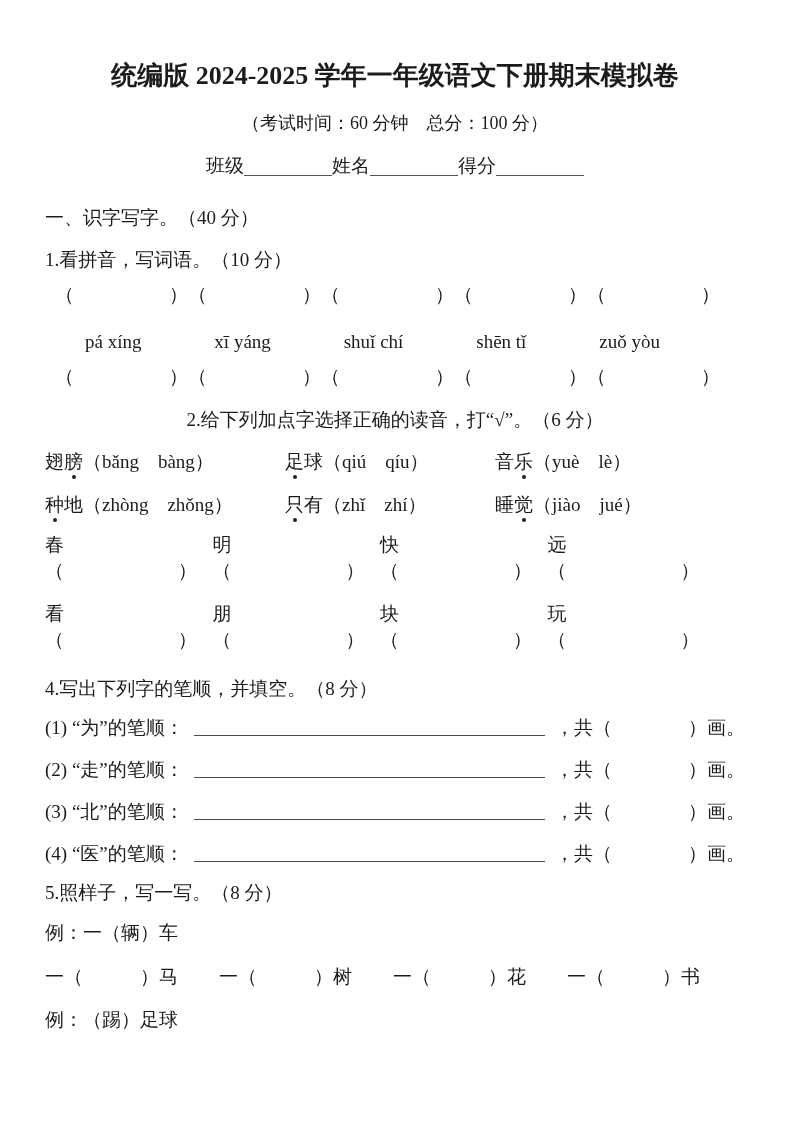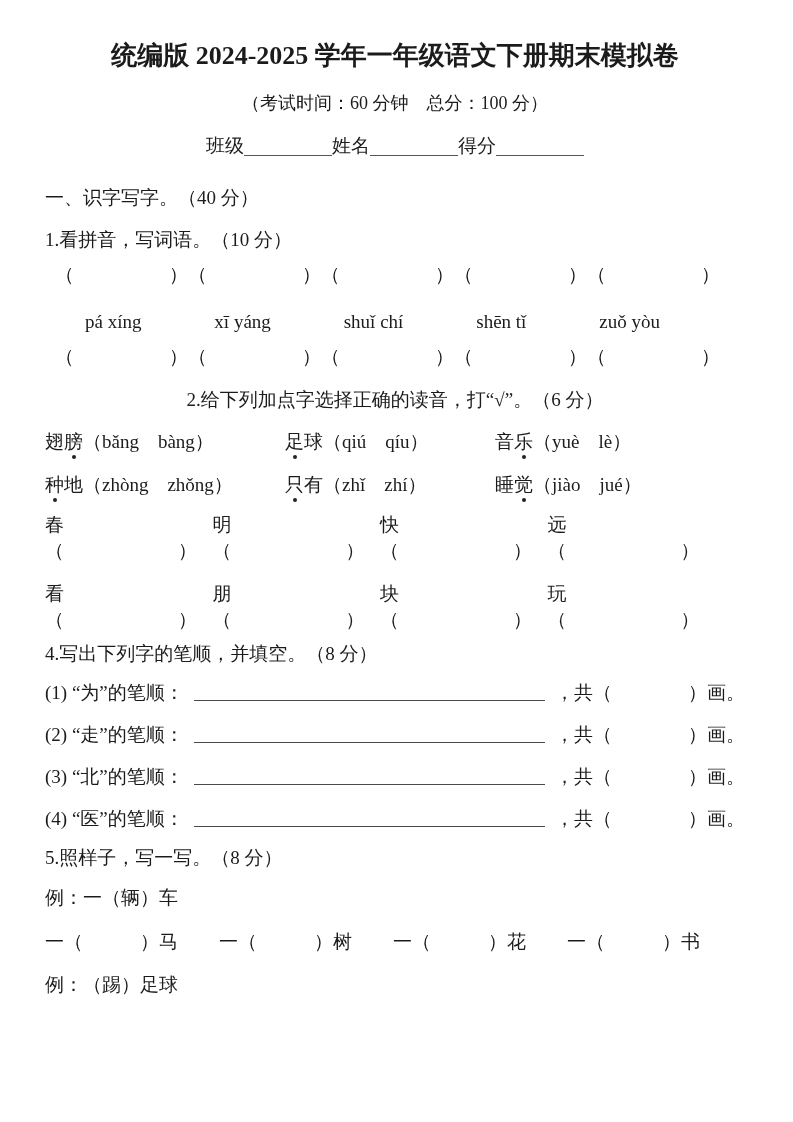--- a/index.html
+++ b/index.html
@@ -3,21 +3,21 @@
 <meta charset="utf-8">
 <style>
   html,body{margin:0;padding:0;background:#ffffff;}
   .page{
     width:793px;height:1122px;box-sizing:border-box;
     background:#ffffff;color:#1b1b1b;
     font-family:"Liberation Serif","DejaVu Serif",serif;
     font-size:19px;line-height:26px;
     padding:0 48px 0 45px;overflow:hidden;
   }
-  .title{padding-top:38px;font-size:26px;line-height:36px;font-weight:bold;text-align:center;}
+  .title{padding-top:58px;font-size:26px;line-height:36px;font-weight:bold;text-align:center;}
   .info{margin-top:16px;text-align:center;font-size:18px;}
   .fields{margin-top:17px;text-align:center;}
   .ublank{display:inline-block;width:88px;height:18px;border-bottom:1.5px solid #555;vertical-align:-4px;}
   .line{margin-top:16px;white-space:pre;}
   .s1-head{margin-top:26px;}
   .q1-head{margin-top:16px;}
   .pinyin-row{display:flex;justify-content:space-between;margin:16px 85px 0 40px;}
   .pinyin-row.second{margin-top:21px;}
   .pinyin-row span{white-space:pre;}
   .paren-row{display:flex;justify-content:space-between;margin:9px 32px 0 10px;}
@@ -27,21 +27,21 @@
   .q2row.second{margin-top:17px;}
   .q2c1{width:240px;}
   .q2c2{width:210px;}
   .q2item span{white-space:pre;}
   .dc{position:relative;display:inline-block;}
   .dc::after{content:"";position:absolute;left:50%;bottom:-4px;transform:translateX(-50%);
     width:4px;height:4px;border-radius:50%;background:#222;}
   .q3-head{margin-top:19px;}
   .q3row{display:flex;justify-content:space-between;margin:14px 30px 0 0;}
   .q3row.second{margin-top:17px;}
-  .q4-head{margin-top:8px;}
+  .q4-head{margin-top:23px;}
   .q4line{display:flex;margin-top:13px;text-align:right;}
   .q4line + .q4line{margin-top:16px;}
   .q4label{white-space:pre;flex:0 0 auto;}
   .q4blank{flex:1 1 auto;border-bottom:1.4px solid #4a4a4a;margin:0 10px 5px 10px;}
   .q4tail{white-space:pre;flex:0 0 auto;}
   .q5-head{margin-top:13px;}
   .ex1{margin-top:14px;}
   .q5row{display:flex;justify-content:space-between;margin:18px 45px 0 0;}
   .q5cell span{white-space:pre;}
   .ex2{margin-top:17px;}

